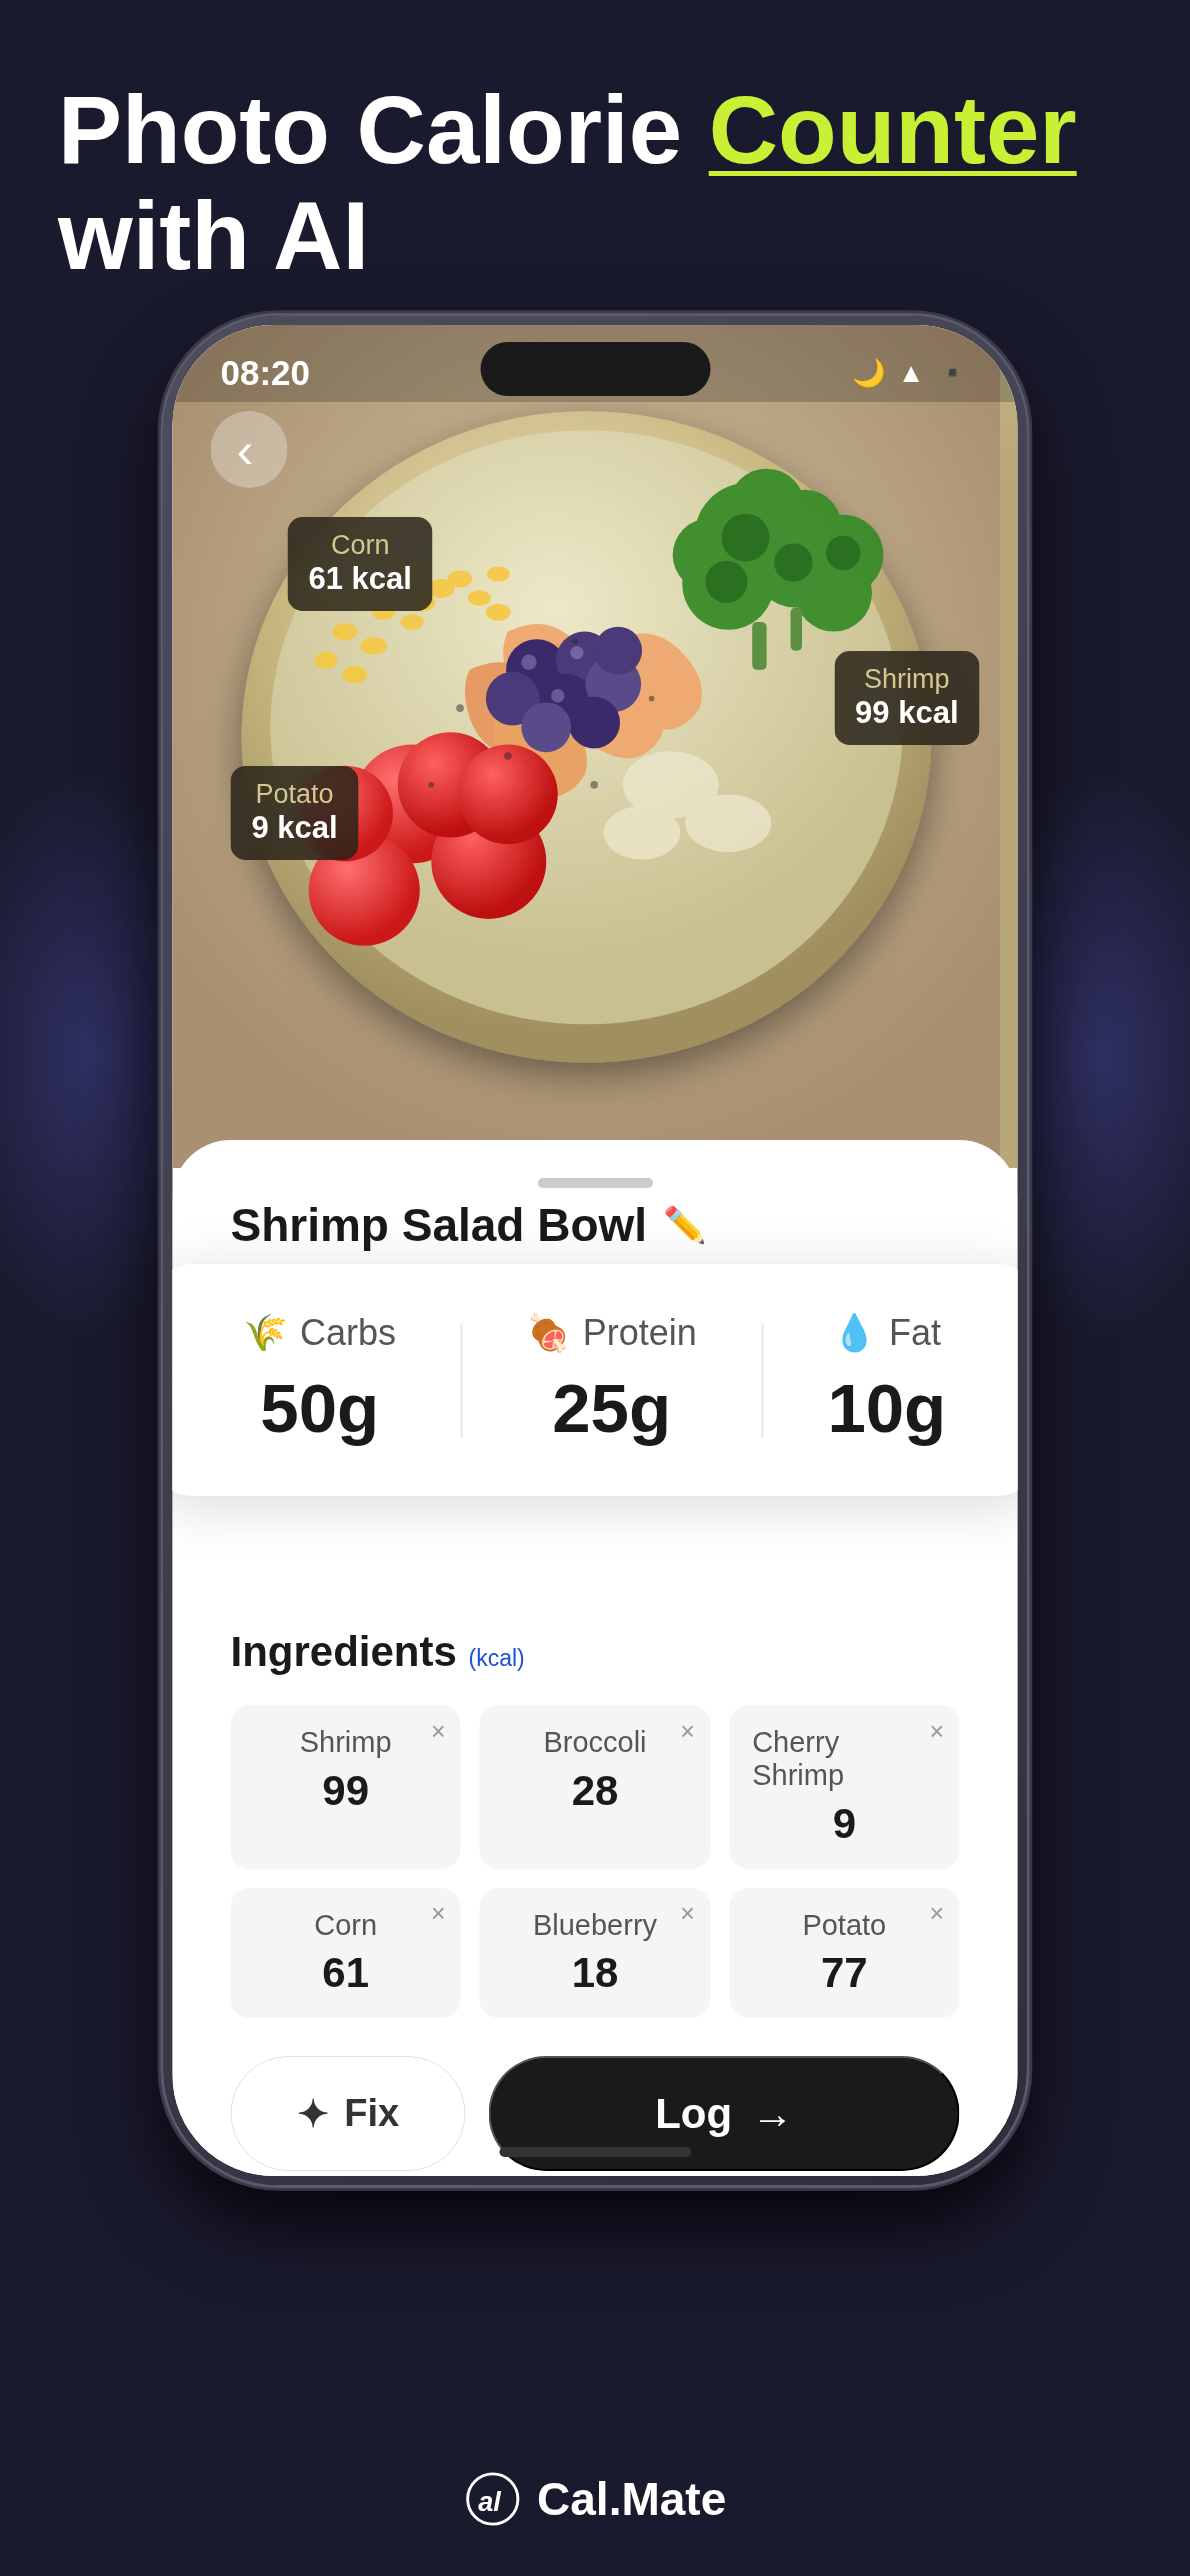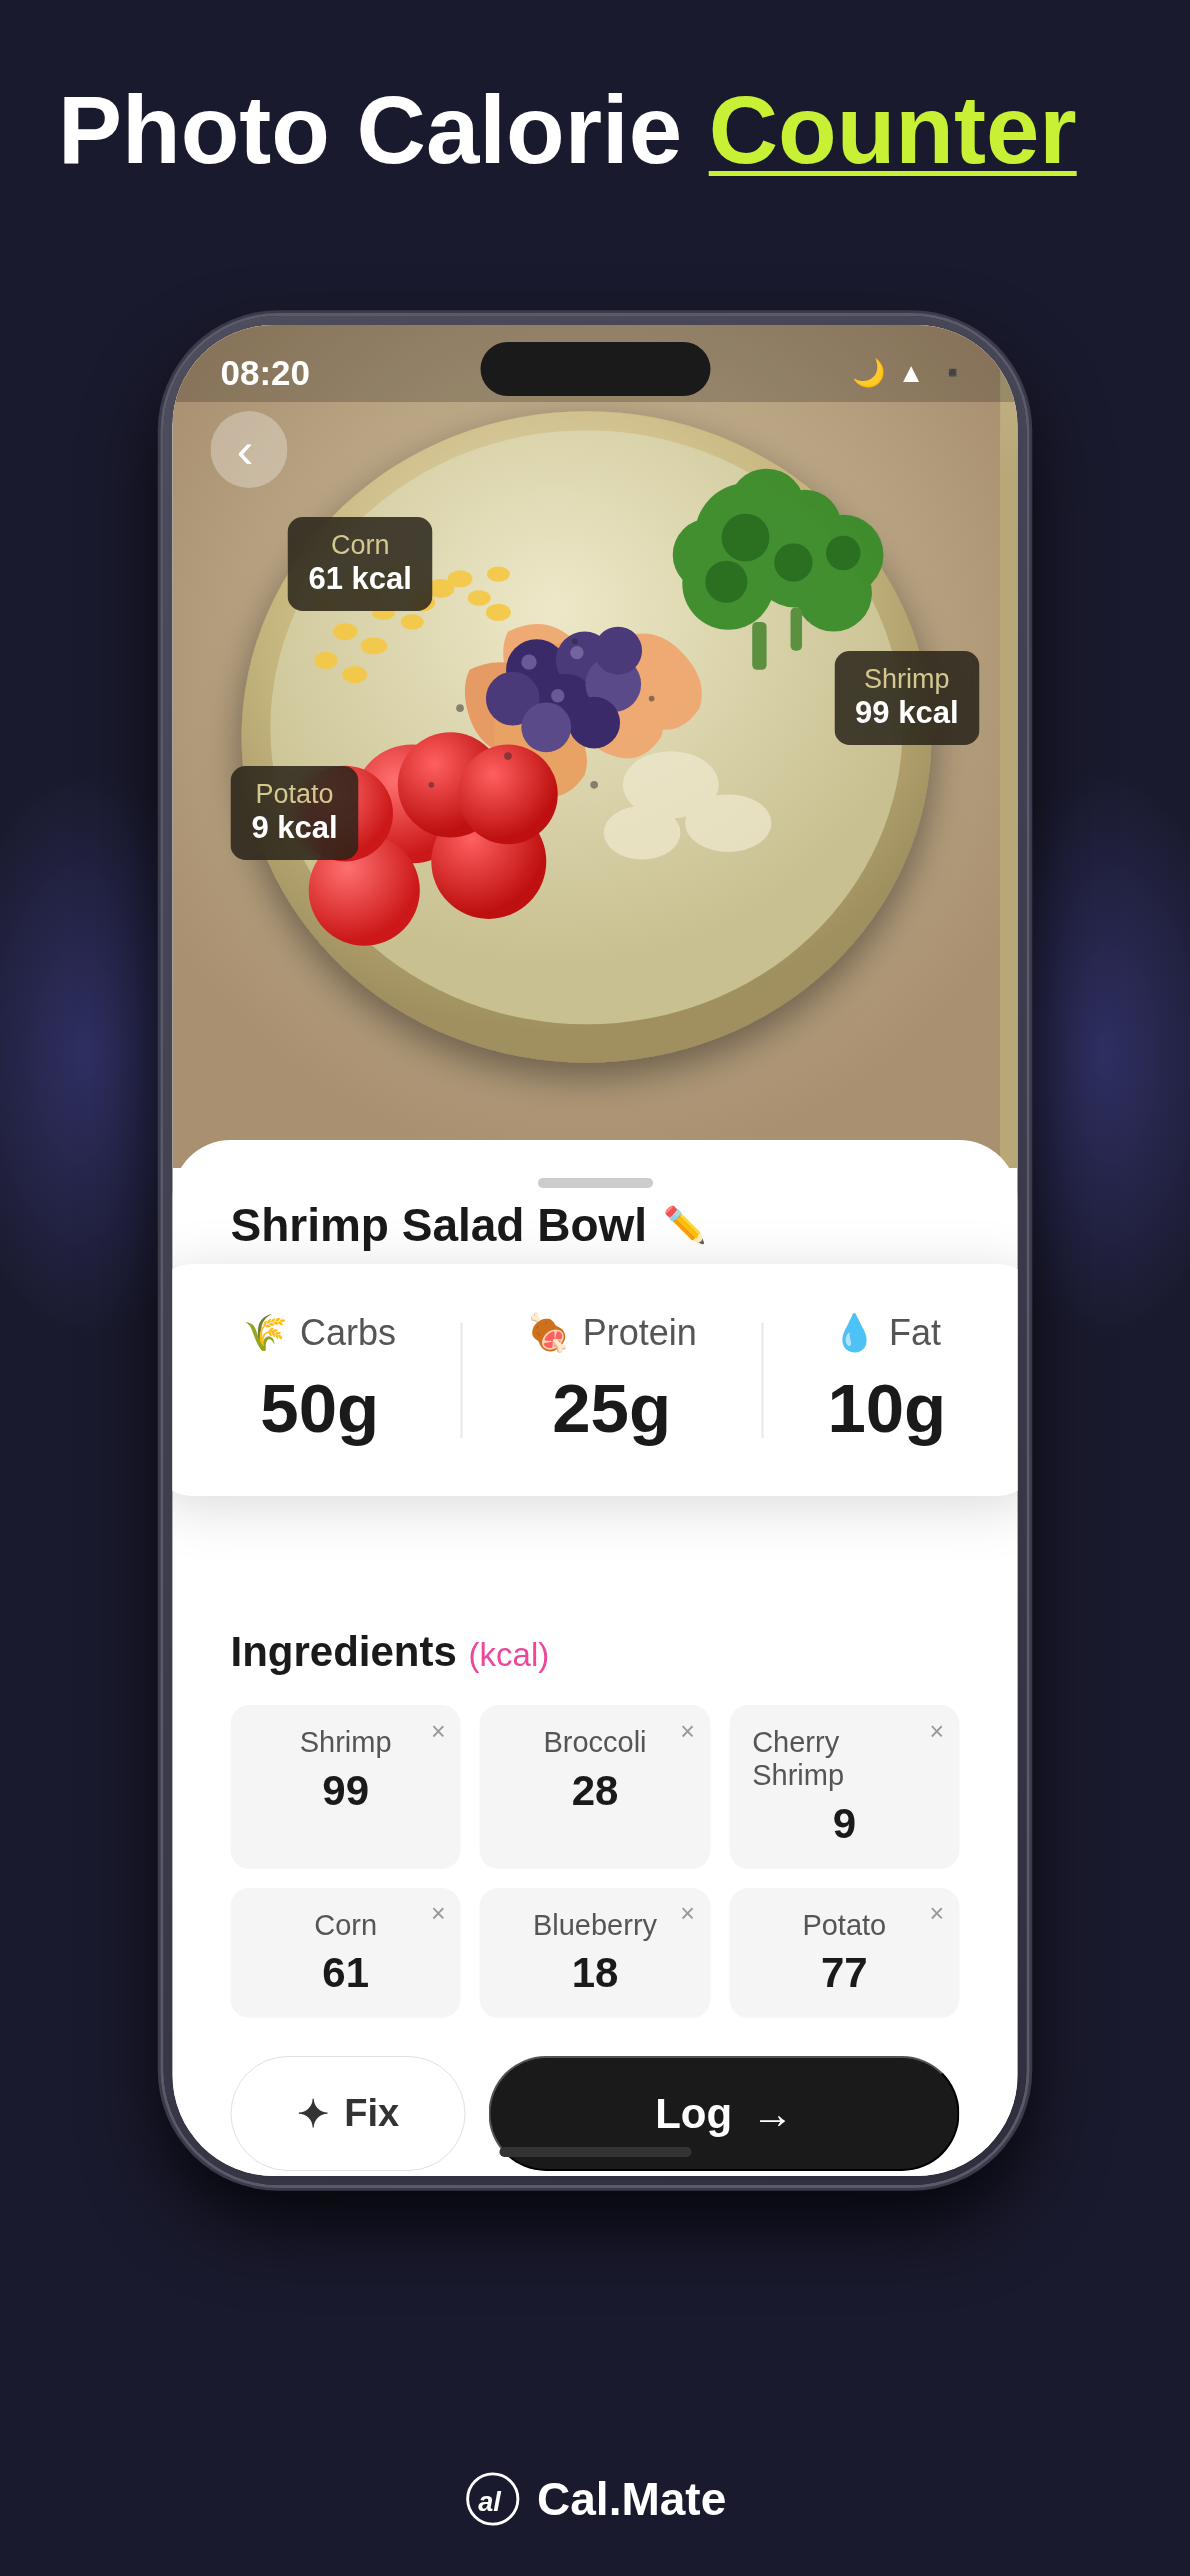--- a/index.html
+++ b/index.html
@@ -339,23 +339,23 @@
     .ingredients-section {
       margin-top: 268px;
     }
     .ingredients-title {
       font-size: 42px;
       font-weight: 700;
       color: #1a1a1a;
       margin-bottom: 29px;
     }
     .ingredients-title .unit {
-      font-size: 33px;
+      font-size: 23px;
       font-weight: 400;
-      color: #ec4899;
+      color: #1d4ed8;
     }
 
     .ingredients-grid {
       display: grid;
       grid-template-columns: repeat(3, 1fr);
       gap: 19px;
       margin-bottom: 38px;
     }
 
     .ingredient-chip {
@@ -457,20 +457,21 @@
 </head>
 <body>
 
 <div class="bg-glow-left"></div>
 <div class="bg-glow-right"></div>
 
 <div class="header-text">
   <div class="header-title">
     <span>Photo Calorie</span>
     <span class="accent">Counter</span><br>
+    <span>with AI</span>
   </div>
 </div>
 
 <div class="phone-wrapper">
   <div class="phone-frame">
     <div class="phone-screen">
 
       <div class="dynamic-island"></div>
 
       <div class="status-bar">

